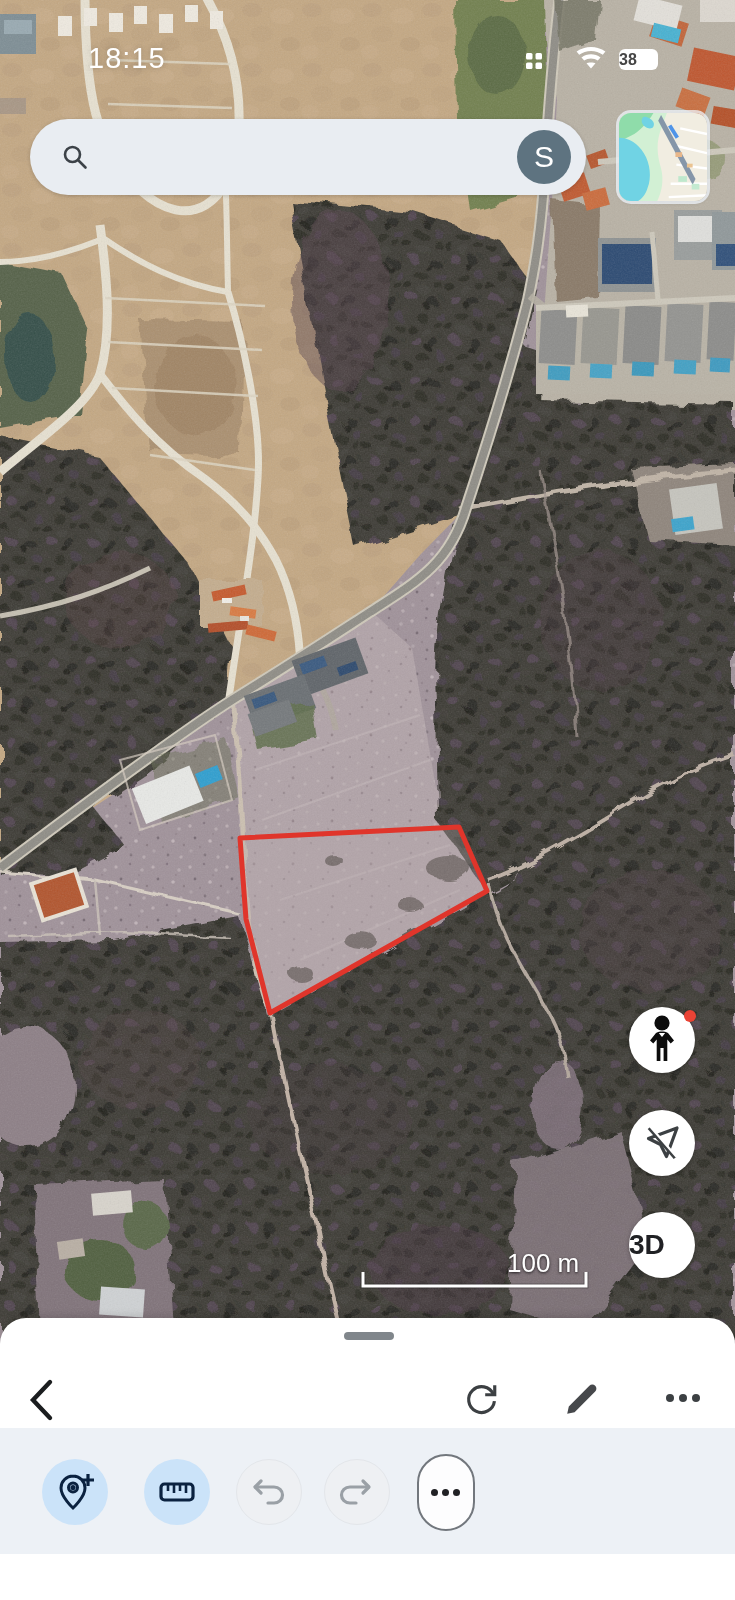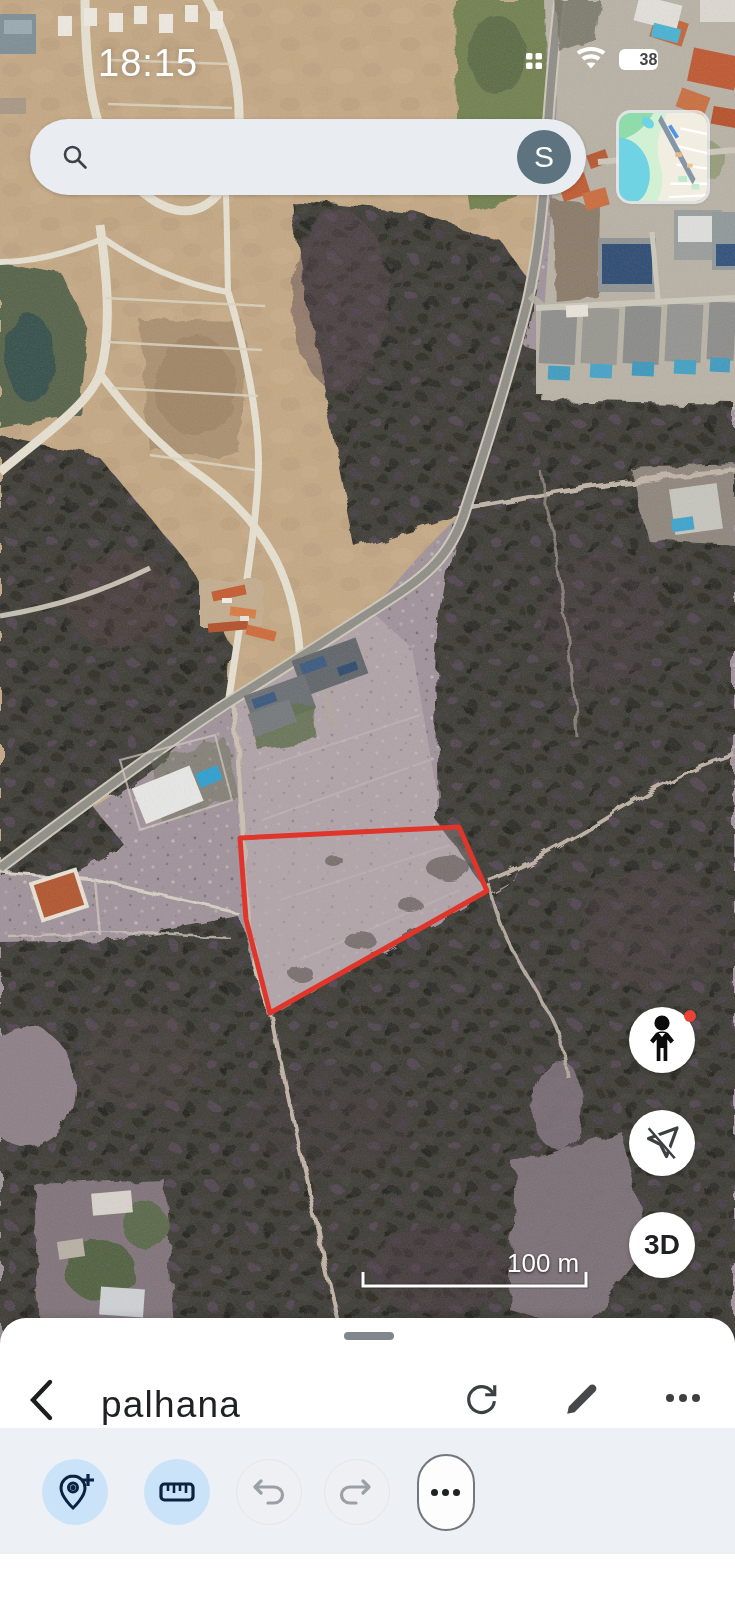--- a/index.html
+++ b/index.html
@@ -306,35 +306,35 @@
 
 <rect x="0" y="14" width="36" height="40" fill="#7e8e95"></rect>
 <rect x="4" y="20" width="28" height="14" fill="#99aab2"></rect>
 <rect x="0" y="98" width="26" height="16" fill="#a59585" opacity="0.9"></rect>
 
 <rect x="0" y="0" width="735" height="1345" filter="url(#grain)"></rect>
 
 <path d="M240,838 L459,827 L487,891 L270,1013 L246,919 Z" fill="#b6a8ad" fill-opacity="0.3" stroke="#e0352b" stroke-width="5" stroke-linejoin="round"></path>
 </svg>
 
-<div class="abs" style="left:98px;top:42px;color:#fff;font-size:38px;font-weight:500;letter-spacing:1px;text-shadow:0 0 6px rgba(0,0,0,0.25)">18:15</div>
+<div class="abs" style="left:88px;top:42px;color:#fff;font-size:29px;font-weight:500;letter-spacing:1px;text-shadow:0 0 6px rgba(0,0,0,0.25)">18:15</div>
 
 <svg class="abs" style="left:525px;top:52px" width="18" height="18" viewBox="0 0 18 18">
   <rect x="1" y="1" width="6.5" height="6.5" rx="1.5" fill="#fff"></rect>
   <rect x="10.5" y="1" width="6.5" height="6.5" rx="1.5" fill="#fff"></rect>
   <rect x="1" y="10.5" width="6.5" height="6.5" rx="1.5" fill="#fff"></rect>
   <rect x="10.5" y="10.5" width="6.5" height="6.5" rx="1.5" fill="#fff"></rect>
 </svg>
 
 <svg class="abs" style="left:575px;top:47px" width="32" height="24" viewBox="0 0 32 24">
   <path d="M16 21.5 L11.5 16.2 C13 15.2 19 15.2 20.5 16.2 Z M9.2 13.6 C13 10.9 19 10.9 22.8 13.6 L25.5 10.4 C20 6.3 12 6.3 6.5 10.4 Z M4.2 7.7 C11 2.6 21 2.6 27.8 7.7 L30.4 4.6 C22 -1.5 10 -1.5 1.6 4.6 Z" fill="#fff"></path>
 </svg>
 
 <div class="abs" style="left:619px;top:49px;width:39px;height:21px;background:#fff;border-radius:6px"></div>
-<div class="abs" style="left:619px;top:49px;width:59px;height:21px;font-size:16px;font-weight:700;color:#454545;text-align:center;line-height:21px">38</div>
+<div class="abs" style="left:619px;top:49px;width:59px;height:21px;font-size:16px;font-weight:700;color:#454545;line-height:21px">38</div>
 
 <div class="abs" style="left:30px;top:119px;width:556px;height:76px;background:#e9edf2;border-radius:38px;box-shadow:0 1px 4px rgba(0,0,0,0.18)"></div>
 
 <svg class="abs" style="left:61px;top:143px" width="28" height="28" viewBox="0 0 28 28">
   <circle cx="11.5" cy="11.5" r="7.5" fill="none" stroke="#3c4248" stroke-width="2.6"></circle>
   <line x1="17" y1="17" x2="24.5" y2="24.5" stroke="#3c4248" stroke-width="2.6" stroke-linecap="round"></line>
 </svg>
 
 
 <div class="abs" style="left:517px;top:130px;width:54px;height:54px;border-radius:50%;background:#5e7380;color:#fff;font-size:30px;text-align:center;line-height:53px">S</div>
@@ -364,37 +364,36 @@
 <div class="abs" style="left:684px;top:1010px;width:12px;height:12px;border-radius:50%;background:#ea4335"></div>
 
 <div class="abs" style="left:629px;top:1110px;width:66px;height:66px;border-radius:50%;background:#fff;box-shadow:0 1px 4px rgba(0,0,0,0.3)"></div>
 <svg class="abs" style="left:640px;top:1121px" width="44" height="44" viewBox="0 0 44 44">
   <path d="M37 7 L26.5 35.5 L20.5 23.5 L8.5 17.5 Z" fill="none" stroke="#3c4043" stroke-width="3.2" stroke-linejoin="round"></path>
   <line x1="9" y1="7" x2="35" y2="37" stroke="#3c4043" stroke-width="3.4"></line>
   <line x1="10.5" y1="5.8" x2="36.5" y2="35.8" stroke="#ffffff" stroke-width="2.2"></line>
 </svg>
 
 <div class="abs" style="left:629px;top:1212px;width:66px;height:66px;border-radius:50%;background:#fff;box-shadow:0 1px 4px rgba(0,0,0,0.3)"></div>
-<div class="abs" style="left:629px;top:1212px;width:66px;height:66px;font-size:28px;font-weight:700;color:#202124;text-align:center;line-height:66px">3D</div>
+<div class="abs" style="left:629px;top:1212px;width:66px;height:66px;font-size:28px;font-weight:700;color:#202124;line-height:66px">3D</div>
 
 <svg class="abs" style="left:355px;top:1245px" width="240" height="50" viewBox="0 0 240 50">
   <path d="M8,27 L8,41 L231,41 L231,27" fill="none" stroke="rgba(30,30,30,0.35)" stroke-width="5"></path>
   <path d="M8,27 L8,41 L231,41 L231,27" fill="none" stroke="#fff" stroke-width="3"></path>
   <text x="152" y="27" font-family="Liberation Sans,sans-serif" font-size="26" fill="#fff" style="text-shadow:0 1px 3px rgba(0,0,0,0.8)">100 m</text>
 </svg>
 
 <div class="abs" style="left:0;top:1318px;width:735px;height:282px;background:#fff;border-radius:26px 26px 0 0;box-shadow:0 -2px 8px rgba(0,0,0,0.15)"></div>
 
 <div class="abs" style="left:344px;top:1332px;width:50px;height:8px;border-radius:4px;background:#80868b"></div>
 
 <svg class="abs" style="left:26px;top:1378px" width="30" height="44" viewBox="0 0 30 44">
   <path d="M24 4 L7 22 L24 40" fill="none" stroke="#1b1d1f" stroke-width="4.4" stroke-linecap="round"></path>
 </svg>
 
-<div class="abs" style="left:101px;top:1384px;font-size:37px;letter-spacing:1.2px;color:#202124">palhana</div>
 
 <svg class="abs" style="left:464px;top:1381px" width="35" height="36" viewBox="0 0 32 34">
   <path d="M27.2 12.5 A12.2 12.2 0 1 0 28.2 19" fill="none" stroke="#3c4043" stroke-width="3"></path>
   <path d="M28.5 4 L28.5 13 L19.5 13" fill="none" stroke="#3c4043" stroke-width="3"></path>
 </svg>
 
 <svg class="abs" style="left:563px;top:1380px" width="38" height="38" viewBox="0 0 36 36">
   <path d="M4 32 L5.5 25 L25 5.5 C26.5 4 29 4 30.5 5.5 C32 7 32 9.5 30.5 11 L11 30.5 Z" fill="#46484b"></path>
 </svg>
 

